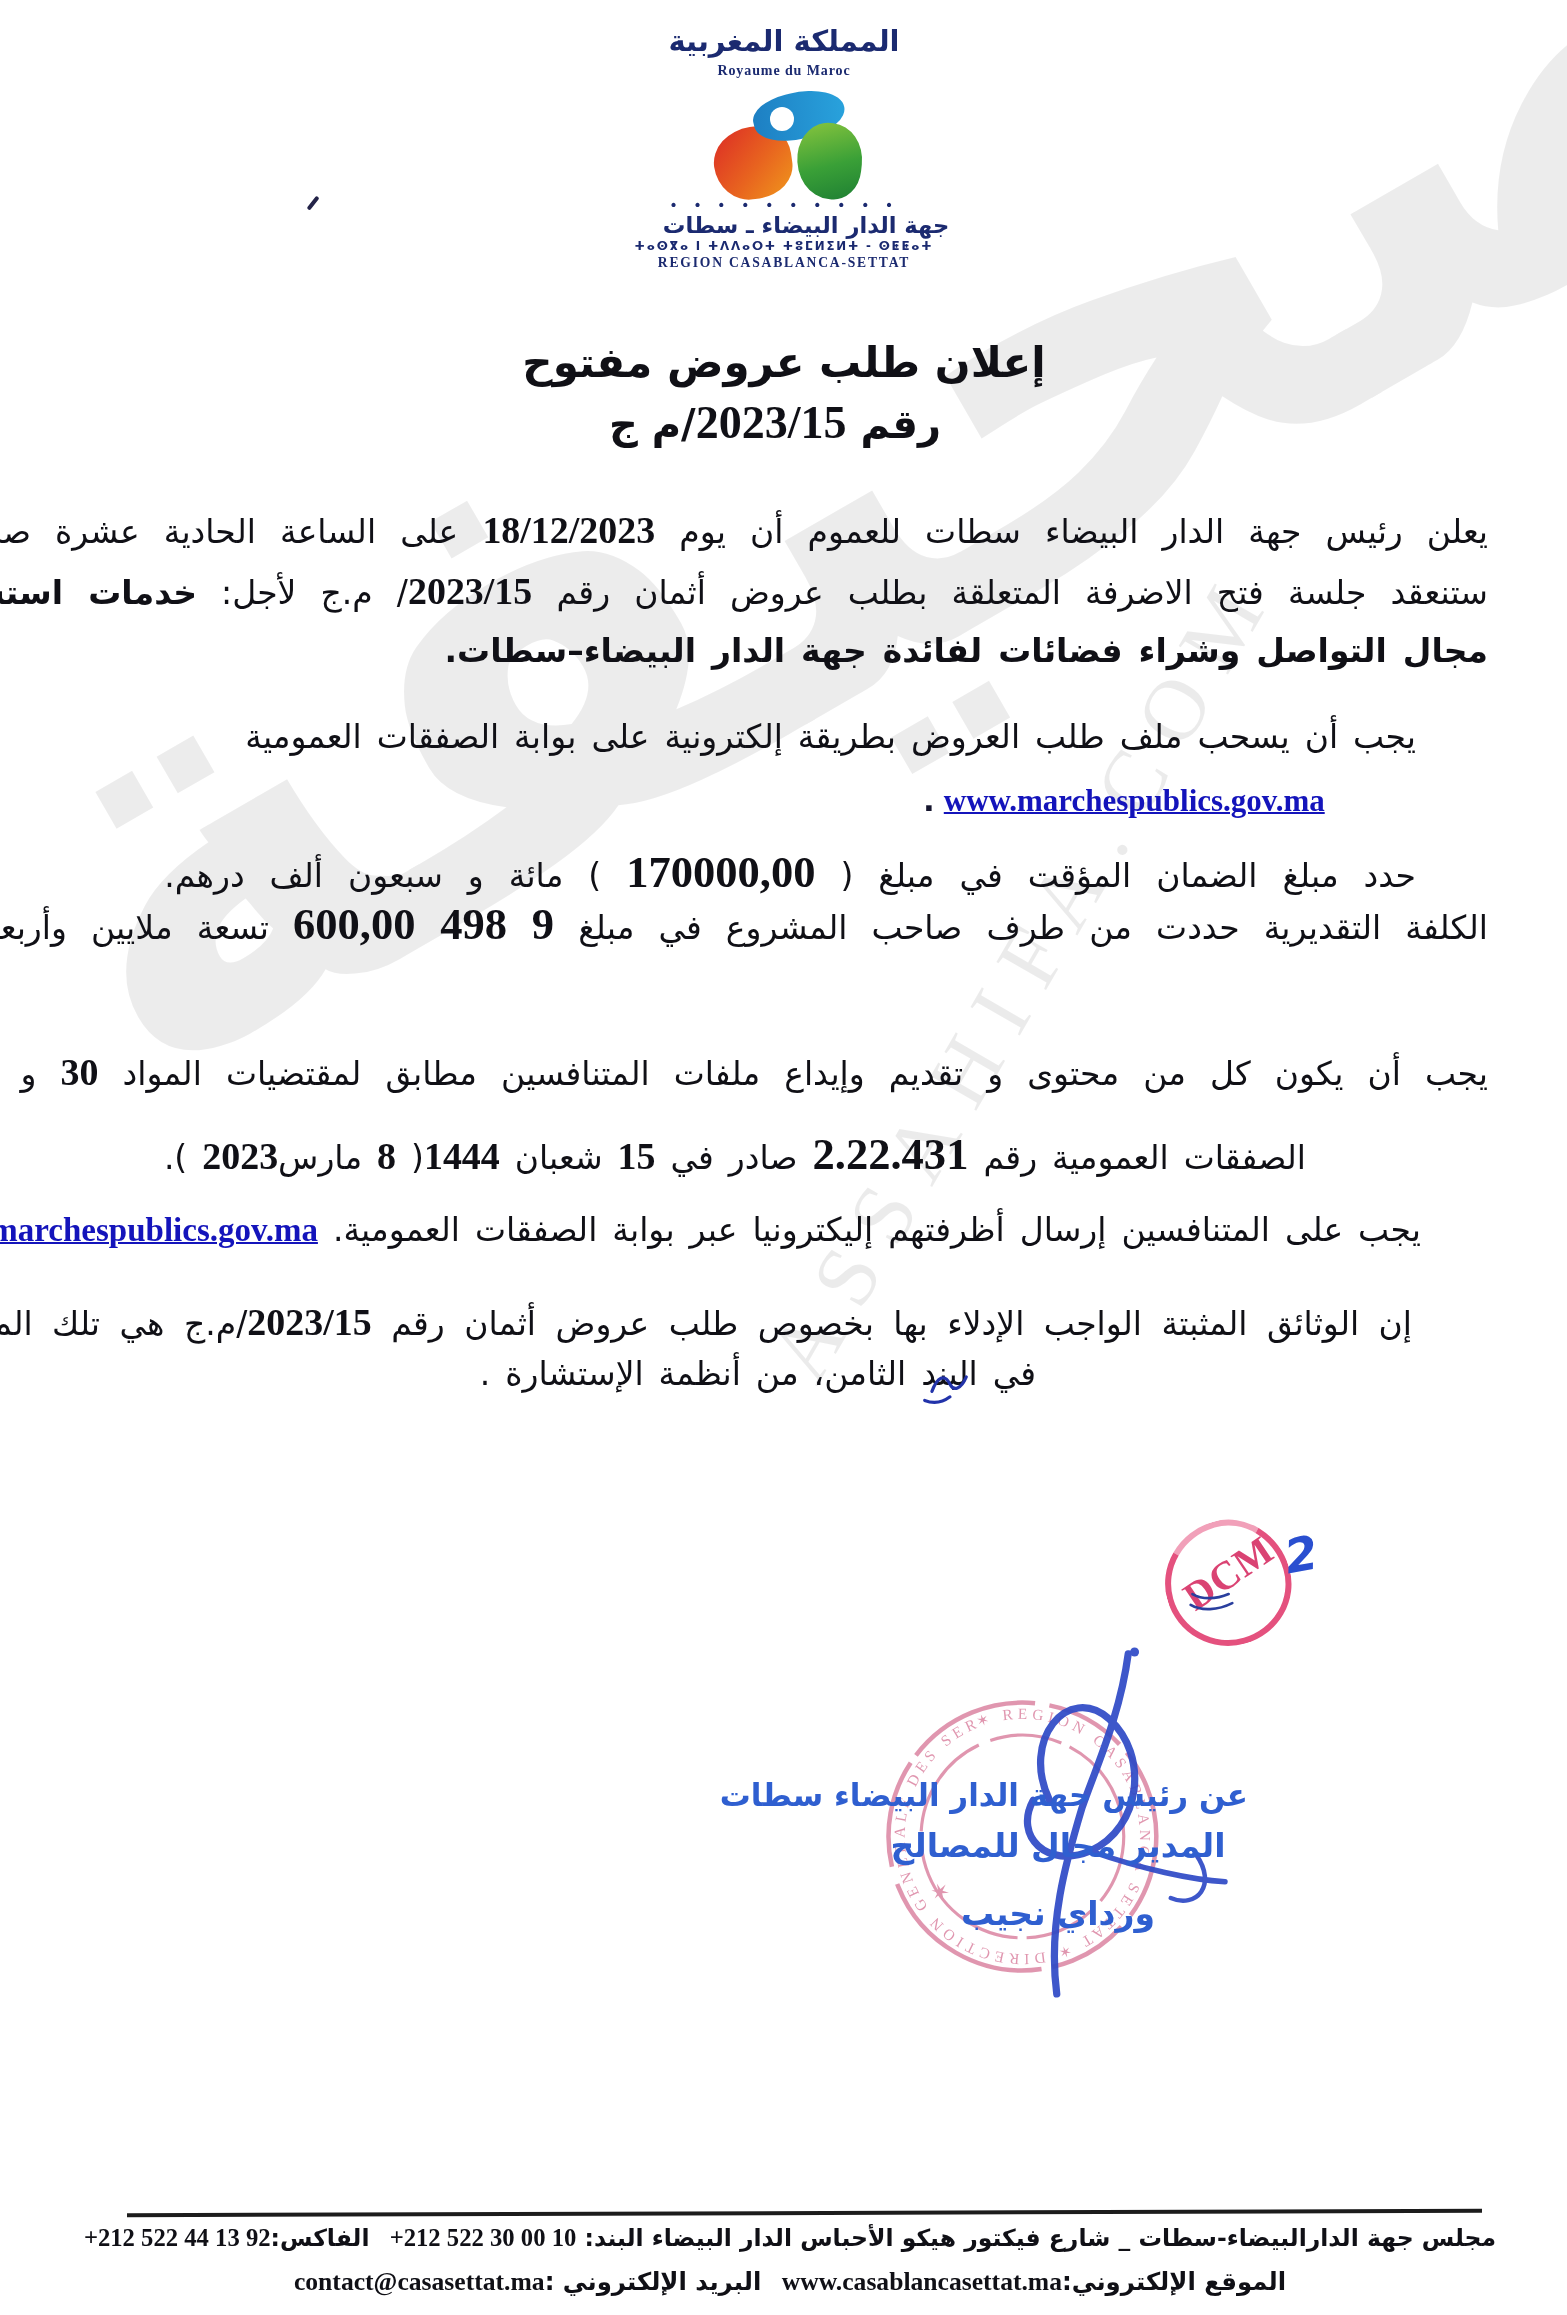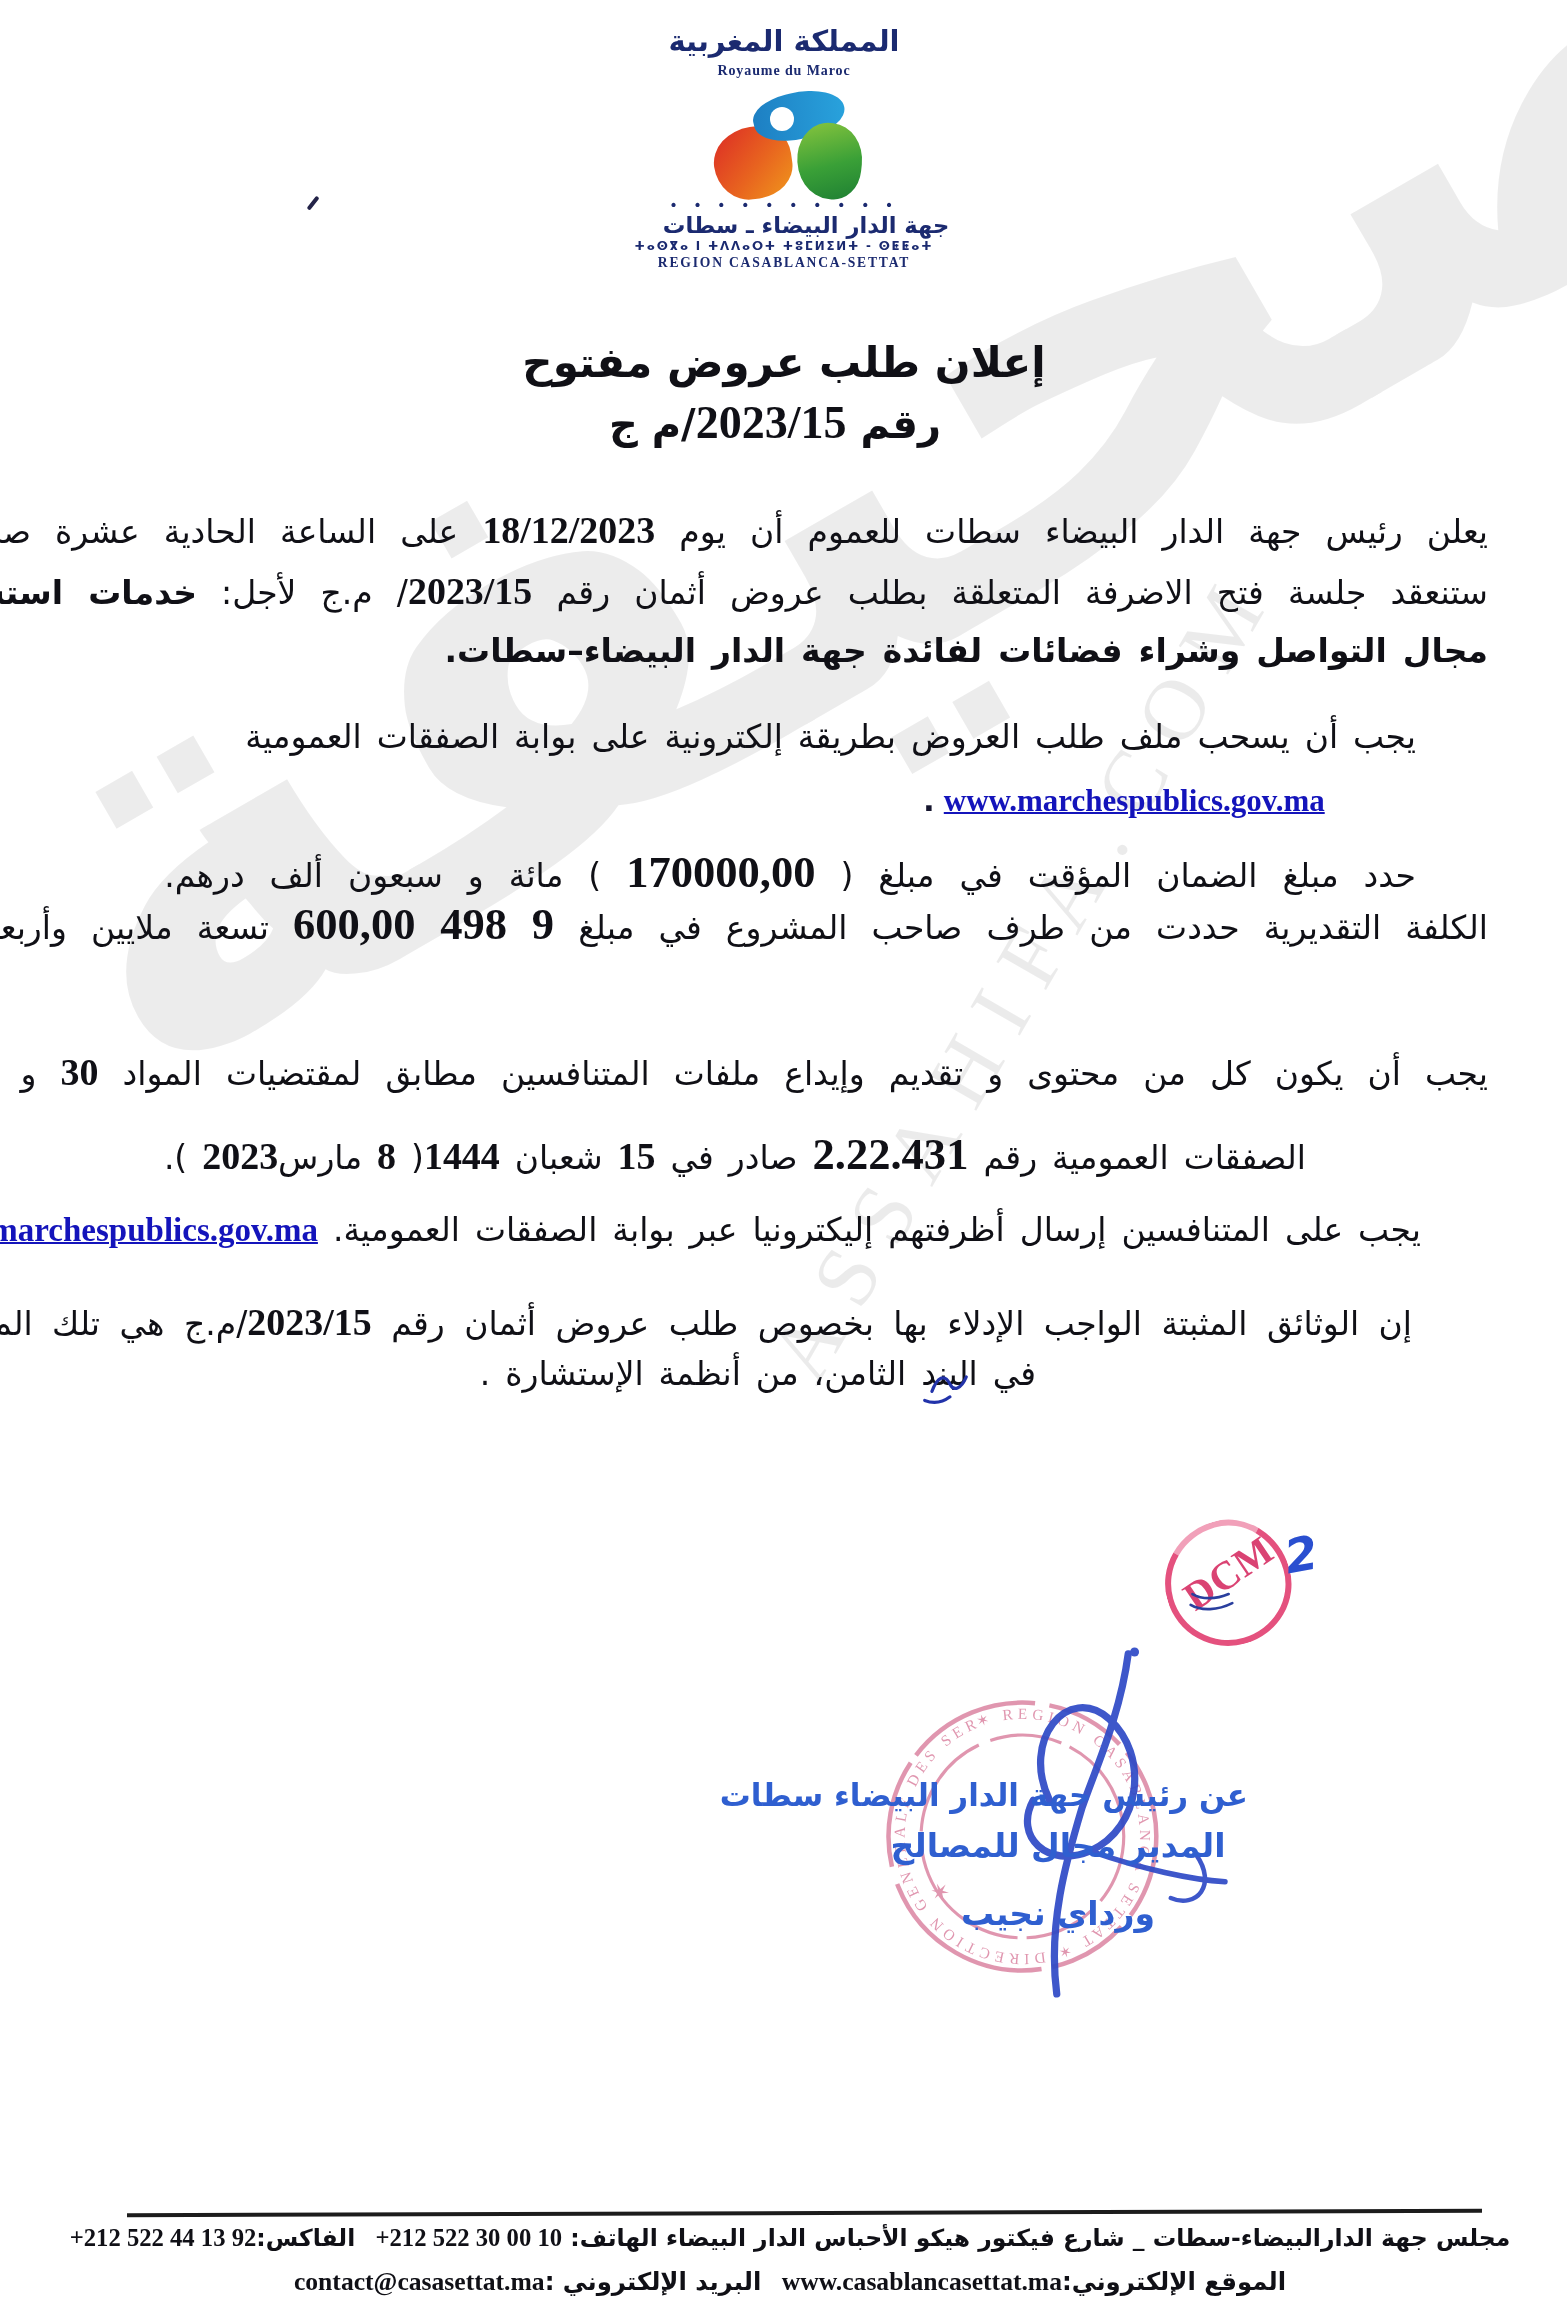--- a/index.html
+++ b/index.html
@@ -162,17 +162,17 @@
       <path d="M1316,1774 c12,7 30,6 46,-2"></path>
     </g>
 
     <g fill="none" stroke="#2233aa" stroke-width="3.5" stroke-linecap="round">
       <path d="M1030,1538 c6,-16 14,-20 20,-8 c4,8 12,6 18,-8"></path>
       <path d="M1022,1548 c10,4 20,2 28,-4"></path>
     </g>
   </svg>
 
   <div class="frule"></div>
-  <div class="fline f1"><span>مجلس جهة الدارالبيضاء-سطات _ شارع فيكتور هيكو الأحباس الدار البيضاء الهاتف: </span><span class="ltr">+212 522 30 00 10</span><span> الفاكس:</span><span class="ltr">+212 522 44 13 92</span></div>
+  <div class="fline f1"><span>مجلس جهة الدارالبيضاء-سطات _ شارع فيكتور هيكو الأحباس الدار البيضاء البند: </span><span class="ltr">+212 522 30 00 10</span><span> الفاكس:</span><span class="ltr">+212 522 44 13 92</span></div>
   <div class="fline f2"><span>الموقع الإلكتروني:</span><span class="ltr">www.casablancasettat.ma</span><span> البريد الإلكتروني :</span><span class="ltr">contact@casasettat.ma</span></div>
 
 </div>
 
 
 </body></html>

